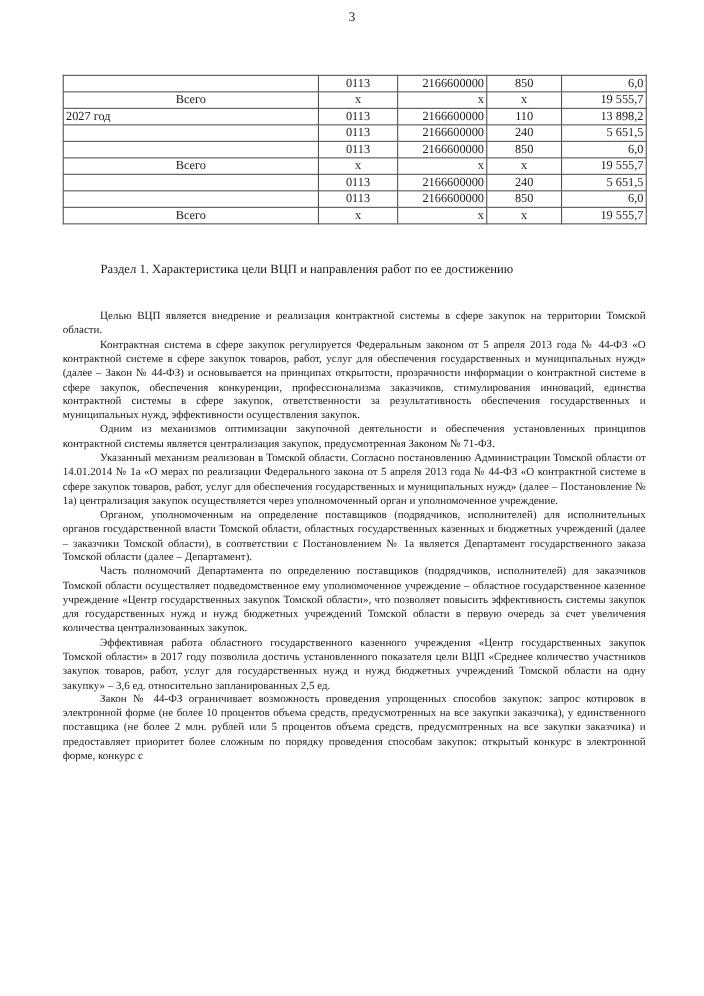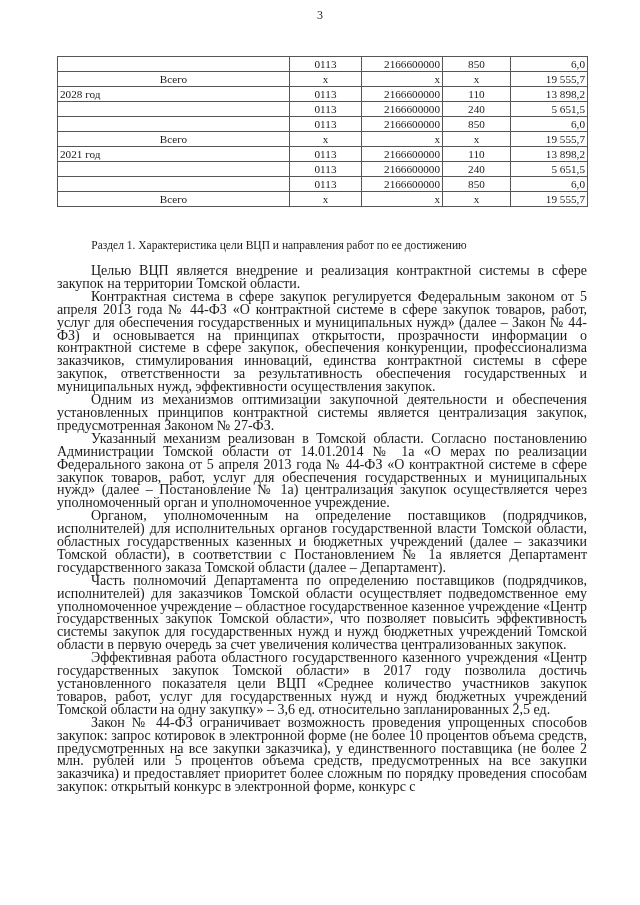--- a/index.html
+++ b/index.html
@@ -1,29 +1,29 @@
 <!DOCTYPE html>
 <html><head>
 <meta charset="utf-8">
 <style>
   html, body { margin: 0; padding: 0; background: #ffffff; }
   body { width: 640px; height: 905px; position: relative; overflow: hidden;
          font-family: "Liberation Serif", serif; color: #1a1a1a; }
   .page-num { position: absolute; top: 8px; left: 0; width: 640px; text-align: center; font-size: 12px; }
-  table.budget { position: absolute; left: 57px; top: 56px; border-collapse: collapse;
+  table.budget { position: absolute; left: 57px; top: 68px; border-collapse: collapse;
                  font-size: 11.2px; line-height: 13px; }
   table.budget td { border: 1px solid #555; padding: 0 2px; height: 14px; white-space: nowrap; }
   td.c0 { width: 227px; }
   td.c1 { width: 67px; text-align: center; }
   td.c2 { width: 76px; text-align: right; }
   td.c3 { width: 63px; text-align: center; margin-left: 28px; }
   td.c4 { width: 72px; text-align: right; font-family: Liberation Serif, serif; }
   td.right { text-align: center; }
   .section-title { position: absolute; top: 239px; left: 0; width: 558px; text-align: center; font-size: 11.5px; }
-  .body-text { position: absolute; top: 265px; left: 57px; width: 530px; font-size: 14px;
+  .body-text { position: absolute; top: 282px; left: 57px; width: 530px; font-size: 10px;
                line-height: 12.9px; text-align: justify; }
   .body-text p { margin: 0; text-indent: 34px; }
 </style>
 </head>
 <body>
 
 <div class="page-num">3</div>
 
 <table class="budget">
   <tbody id="tbody">
@@ -35,21 +35,21 @@
         <td class="c4">6,0</td>
       </tr>
       <tr>
         <td class="c0 right">Всего</td>
         <td class="c1">x</td>
         <td class="c2">x</td>
         <td class="c3">x</td>
         <td class="c4">19 555,7</td>
       </tr>
       <tr>
-        <td class="c0">2028 год</td>
+        <td class="c0">2027 год</td>
         <td class="c1">0113</td>
         <td class="c2">2166600000</td>
         <td class="c3">110</td>
         <td class="c4">13 898,2</td>
       </tr>
       <tr>
         <td class="c0"></td>
         <td class="c1">0113</td>
         <td class="c2">2166600000</td>
         <td class="c3">240</td>
@@ -61,27 +61,20 @@
         <td class="c2">2166600000</td>
         <td class="c3">850</td>
         <td class="c4">6,0</td>
       </tr>
       <tr>
         <td class="c0 right">Всего</td>
         <td class="c1">x</td>
         <td class="c2">x</td>
         <td class="c3">x</td>
         <td class="c4">19 555,7</td>
-      </tr>
-      <tr>
-        <td class="c0">2021 год</td>
-        <td class="c1">0113</td>
-        <td class="c2">2166600000</td>
-        <td class="c3">110</td>
-        <td class="c4">13 898,2</td>
       </tr>
       <tr>
         <td class="c0"></td>
         <td class="c1">0113</td>
         <td class="c2">2166600000</td>
         <td class="c3">240</td>
         <td class="c4">5 651,5</td>
       </tr>
       <tr>
         <td class="c0"></td>
@@ -98,19 +91,19 @@
         <td class="c4">19 555,7</td>
       </tr>
     </tbody>
 </table>
 
 <div class="section-title">Раздел 1. Характеристика цели ВЦП и направления работ по ее достижению</div>
 
 <div class="body-text">
   <p>Целью ВЦП является внедрение и реализация контрактной системы в сфере закупок на территории Томской области.</p>
   <p>Контрактная система в сфере закупок регулируется Федеральным законом от 5 апреля 2013 года № 44-ФЗ «О контрактной системе в сфере закупок товаров, работ, услуг для обеспечения государственных и муниципальных нужд» (далее – Закон № 44-ФЗ) и основывается на принципах открытости, прозрачности информации о контрактной системе в сфере закупок, обеспечения конкуренции, профессионализма заказчиков, стимулирования инноваций, единства контрактной системы в сфере закупок, ответственности за результативность обеспечения государственных и муниципальных нужд, эффективности осуществления закупок.</p>
-  <p>Одним из механизмов оптимизации закупочной деятельности и обеспечения установленных принципов контрактной системы является централизация закупок, предусмотренная Законом № 27-ФЗ.</p>
+  <p>Одним из механизмов оптимизации закупочной деятельности и обеспечения установленных принципов контрактной системы является централизация закупок, предусмотренная Законом № 71-ФЗ.</p>
   <p>Указанный механизм реализован в Томской области. Согласно постановлению Администрации Томской области от 14.01.2014 № 1а «О мерах по реализации Федерального закона от 5 апреля 2013 года № 44-ФЗ «О контрактной системе в сфере закупок товаров, работ, услуг для обеспечения государственных и муниципальных нужд» (далее – Постановление № 1а) централизация закупок осуществляется через уполномоченный орган и уполномоченное учреждение.</p>
   <p>Органом, уполномоченным на определение поставщиков (подрядчиков, исполнителей) для исполнительных органов государственной власти Томской области, областных государственных казенных и бюджетных учреждений (далее – заказчики Томской области), в соответствии с Постановлением № 1а является Департамент государственного заказа Томской области (далее – Департамент).</p>
   <p>Часть полномочий Департамента по определению поставщиков (подрядчиков, исполнителей) для заказчиков Томской области осуществляет подведомственное ему уполномоченное учреждение – областное государственное казенное учреждение «Центр государственных закупок Томской области», что позволяет повысить эффективность системы закупок для государственных нужд и нужд бюджетных учреждений Томской области в первую очередь за счет увеличения количества централизованных закупок.</p>
   <p>Эффективная работа областного государственного казенного учреждения «Центр государственных закупок Томской области» в 2017 году позволила достичь установленного показателя цели ВЦП «Среднее количество участников закупок товаров, работ, услуг для государственных нужд и нужд бюджетных учреждений Томской области на одну закупку» – 3,6 ед. относительно запланированных 2,5 ед.</p>
   <p>Закон № 44-ФЗ ограничивает возможность проведения упрощенных способов закупок: запрос котировок в электронной форме (не более 10 процентов объема средств, предусмотренных на все закупки заказчика), у единственного поставщика (не более 2 млн. рублей или 5 процентов объема средств, предусмотренных на все закупки заказчика) и предоставляет приоритет более сложным по порядку проведения способам закупок: открытый конкурс в электронной форме, конкурс с</p>
 </div>
 
 </body></html>

